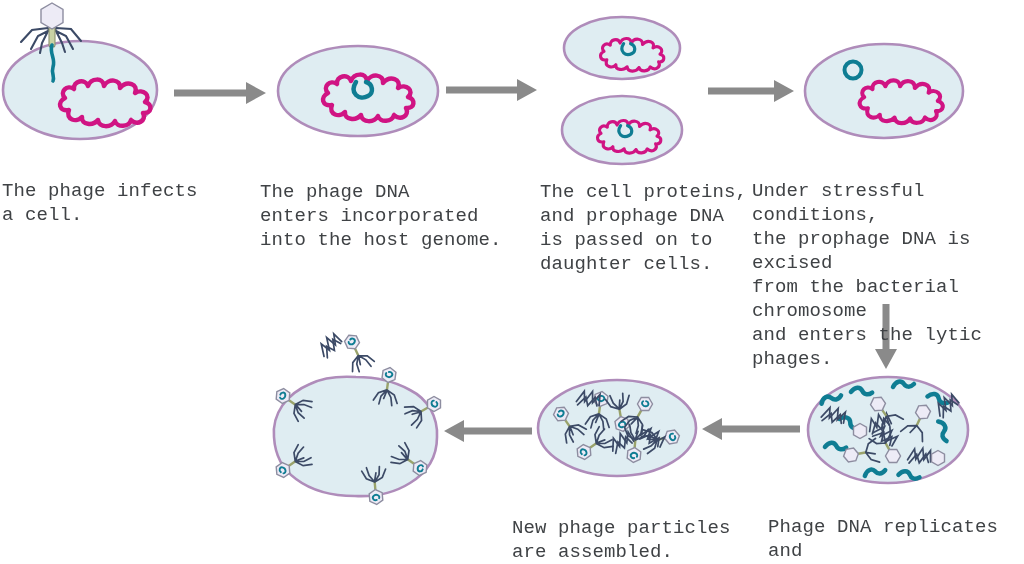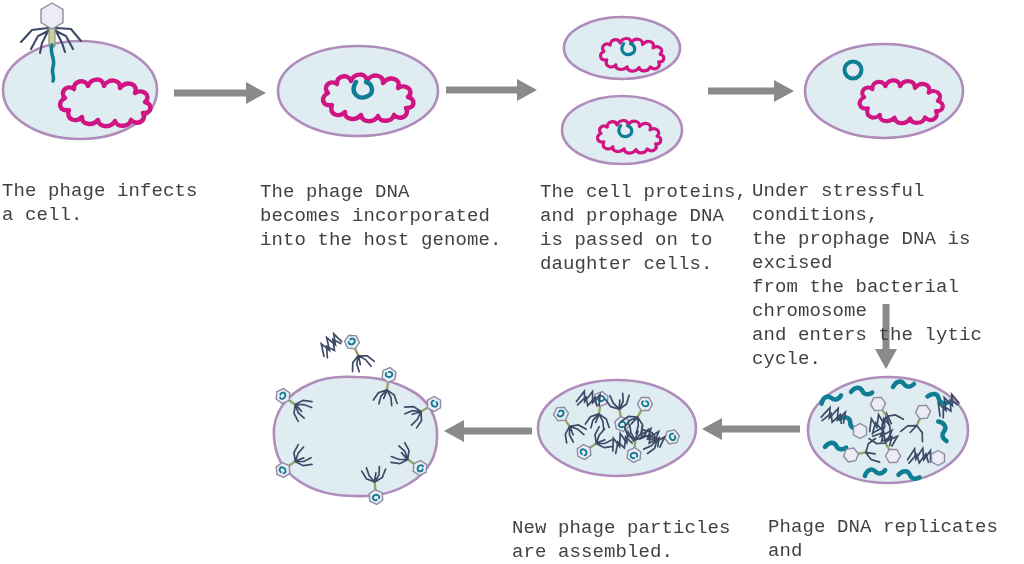--- a/index.html
+++ b/index.html
@@ -150,27 +150,27 @@
       <use href="#phage-full" transform="translate(283,470) rotate(-125)"></use>
       <use href="#phage-full" transform="translate(376,497) rotate(175)"></use>
       <use href="#phage-full" transform="translate(420,468) rotate(125)"></use>
       <use href="#scribble" transform="translate(316,345) rotate(-35)"></use>
     </g>
   </svg>
 
   <div class="caption" style="left:2px;top:179px">The phage infects
 a cell.</div>
   <div class="caption" style="left:260px;top:180px">The phage DNA
-becomes incorporated
+enters incorporated
 into the host genome.</div>
   <div class="caption" style="left:540px;top:180px">The cell proteins,
 and prophage DNA
 is passed on to
 daughter cells.</div>
   <div class="caption" style="left:752px;top:179px">Under stressful conditions,
 the prophage DNA is excised
 from the bacterial chromosome
-and enters the lytic cycle.</div>
+and enters the lytic phages.</div>
   <div class="caption" style="left:768px;top:515px">Phage DNA replicates and
 phage proteins are made.</div>
   <div class="caption" style="left:512px;top:516px">New phage particles
 are assembled.</div>
 </div>
 
 </body></html>

